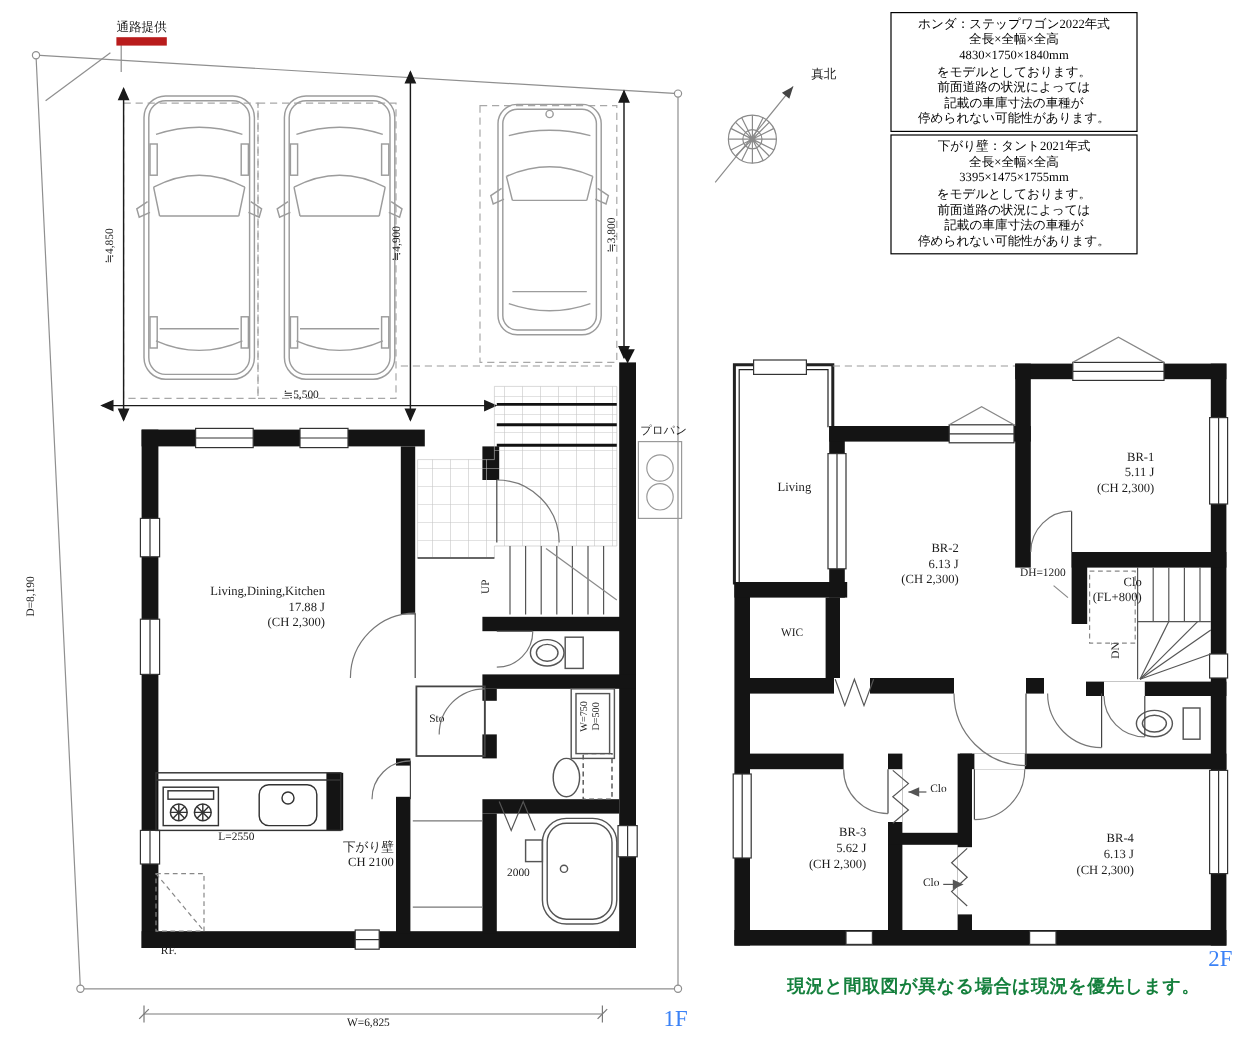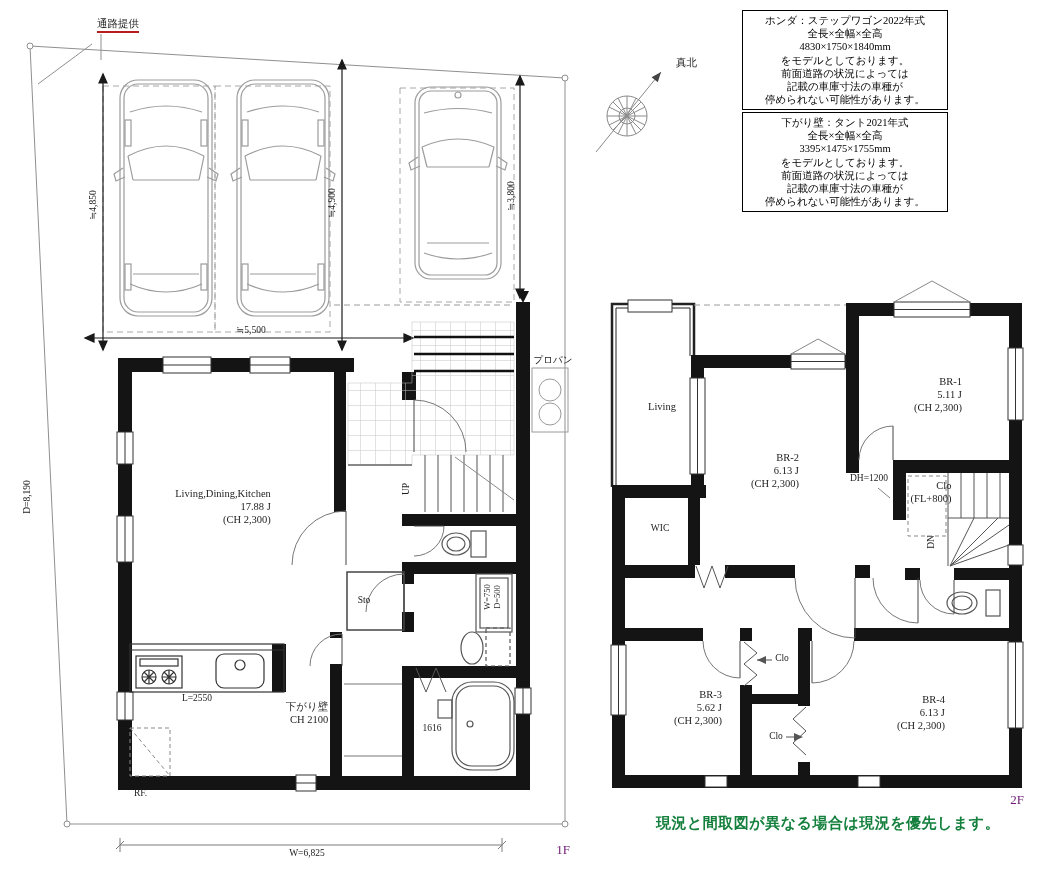--- a/index.html
+++ b/index.html
@@ -4,24 +4,24 @@
 <style>
   html,body{margin:0;padding:0;background:#fff;}
   .canvas{position:relative;width:1048px;height:869px;background:#fff;overflow:hidden;
           font-family:"Liberation Serif","DejaVu Serif",serif;}
   .plan-svg{position:absolute;left:0;top:0;}
   .lbl{position:absolute;color:#1c1c1c;font-size:10.5px;line-height:13px;white-space:nowrap;}
   .ctr{transform:translateX(-50%);text-align:center;}
   .rot{transform:translate(-50%,-50%) rotate(-90deg);transform-origin:center;}
   .small{font-size:9.5px;}
   .tiny{font-size:8.5px;}
-  .underl{border-bottom:2px solid #b91c1c;padding-bottom:1px;}
+  .underl{border-bottom:7px solid #b91c1c;padding-bottom:1px;}
   .note-box{position:absolute;width:192px;border:1.5px solid #000;background:#fff;
             padding:3px 6px;text-align:center;font-size:10.5px;line-height:13.2px;color:#000;}
-  .floor-tag{font-size:13px;color:#701a75;}
+  .floor-tag{font-size:19px;color:#3b82f6;}
   .disclaimer{font-family:"Liberation Sans","DejaVu Sans",sans-serif;font-weight:bold;
               font-size:15px;color:#15803d;letter-spacing:0.5px;}
   .roomlbl{position:absolute;text-align:right;transform:translateX(-50%);color:#1c1c1c;
            font-size:10.5px;line-height:13px;white-space:nowrap;}
 </style>
 </head>
 <body>
 
 <div class="canvas">
 
@@ -377,21 +377,21 @@
 <div class="lbl ctr small" style="left:197px;top:692px;">L=2550</div>
 <div class="lbl small" style="left:134px;top:757px;margin-top:30px;">RF.</div>
 <div class="roomlbl small" style="left:307px;top:700px;">
   <div>下がり壁</div>
   <div>CH 2100</div>
 </div>
 <div class="lbl ctr small" style="left:364px;top:594px;">Sto</div>
 <div class="lbl rot small" style="left:406px;top:489px;">UP</div>
 <div class="lbl rot tiny" style="left:487px;top:597px;">W=750</div>
 <div class="lbl rot tiny" style="left:497px;top:597px;">D=500</div>
-<div class="lbl ctr small" style="left:432px;top:722px;">1616</div>
+<div class="lbl ctr small" style="left:432px;top:722px;">2000</div>
 <div class="lbl ctr small" style="left:553px;top:354px;">プロパン</div>
 
 <div class="lbl ctr" style="left:662px;top:400px;">Living</div>
 <div class="roomlbl" style="left:938px;top:375px;">
   <div>BR-1</div>
   <div>5.11 J</div>
   <div>(CH 2,300)</div>
 </div>
 <div class="roomlbl" style="left:775px;top:451px;">
   <div>BR-2</div>

